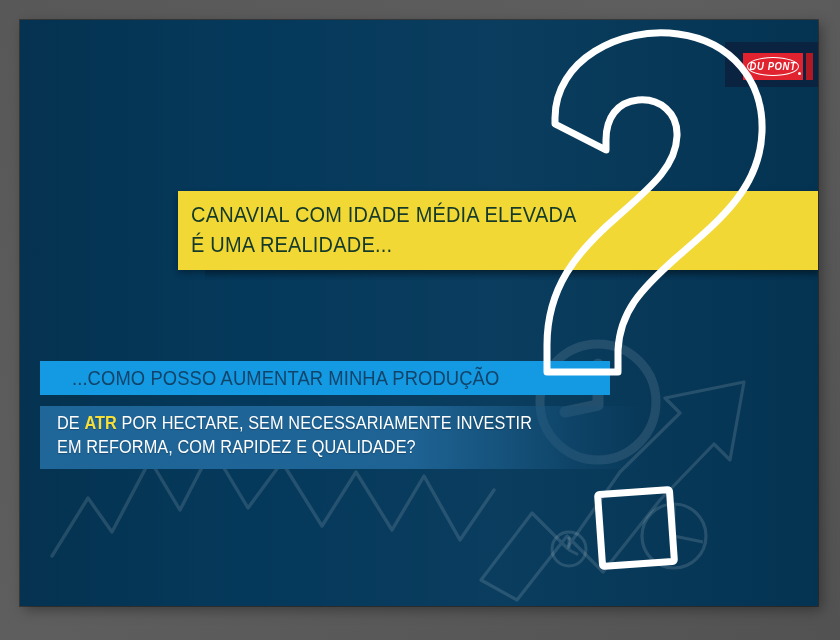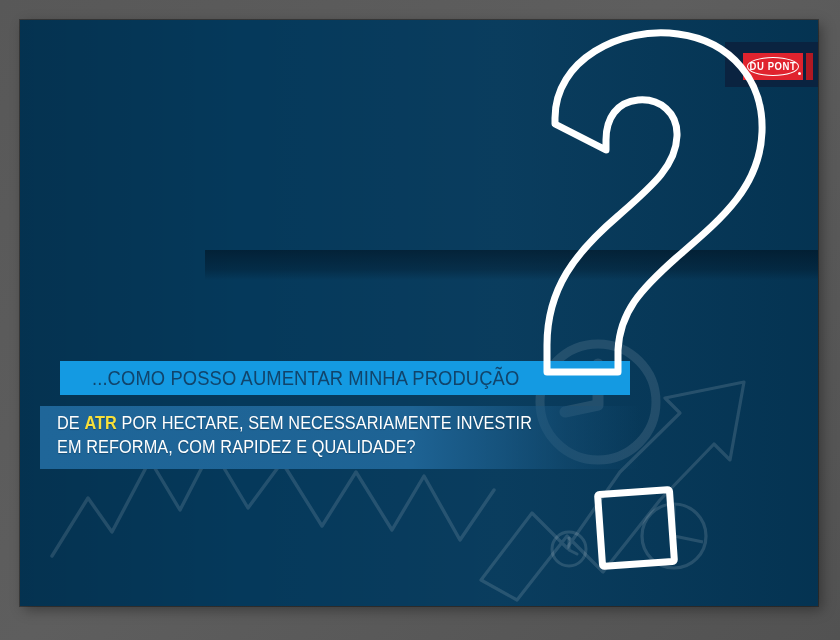--- a/index.html
+++ b/index.html
@@ -102,21 +102,20 @@
     background: linear-gradient(90deg, #1f6699 0%, #1e6394 62%, rgba(22,80,120,0.45) 88%, rgba(16,66,101,0.0) 100%);
     margin-top: 12px;
   }
   .blue-band-1 {
     position: absolute;
     left: 20px;
     top: 341px;
     width: 570px;
     height: 34px;
     background: #149ae2;
-    margin-left: 20px;
   }
   .blue-band-1 .btext {
     position: absolute;
     left: 32px;
     top: 3px;
     color: #11446b;
     font-size: 20px;
     line-height: 28px;
     letter-spacing: 0.1px;
     transform: scaleX(0.92);
@@ -141,20 +140,21 @@
     font-weight: 700;
   }
 
   
   .logo {
     position: absolute;
     left: 705px;
     top: 22px;
     width: 93px;
     height: 45px;
+    font-style: italic;
   }
   .logo .lg-dark {
     position: absolute;
     left: 0; top: 0;
     width: 93px; height: 45px;
     background: #0a2340;
   }
   .logo .lg-red {
     position: absolute;
     left: 18px; top: 11px;
@@ -228,20 +228,24 @@
       </g>
 
       <g opacity="0.13">
         <circle cx="549" cy="529" r="17" fill="none" stroke="#ffffff" stroke-width="3"></circle>
         <path d="M549 518 L549 530 L557 534" fill="none" stroke="#ffffff" stroke-width="3" stroke-linecap="round" stroke-linejoin="round"></path>
       </g>
     </svg>
 
     <div class="yellow-shadow"></div>
 
+    <div class="yellow-banner">
+      <div class="ytext">CANAVIAL COM IDADE MÉDIA ELEVADA
+É UMA REALIDADE...</div>
+    </div>
 
     <svg class="bg-art" viewBox="0 0 798 586" style="z-index:3;">
       <g>
         <path d="M535 98
                  C 535 40, 600 6, 658 14
                  C 712 21, 744 62, 742 112
                  C 740 168, 700 200, 656 238
                  C 620 270, 600 292, 598 330
                  L 598 352
                  L 527 352

